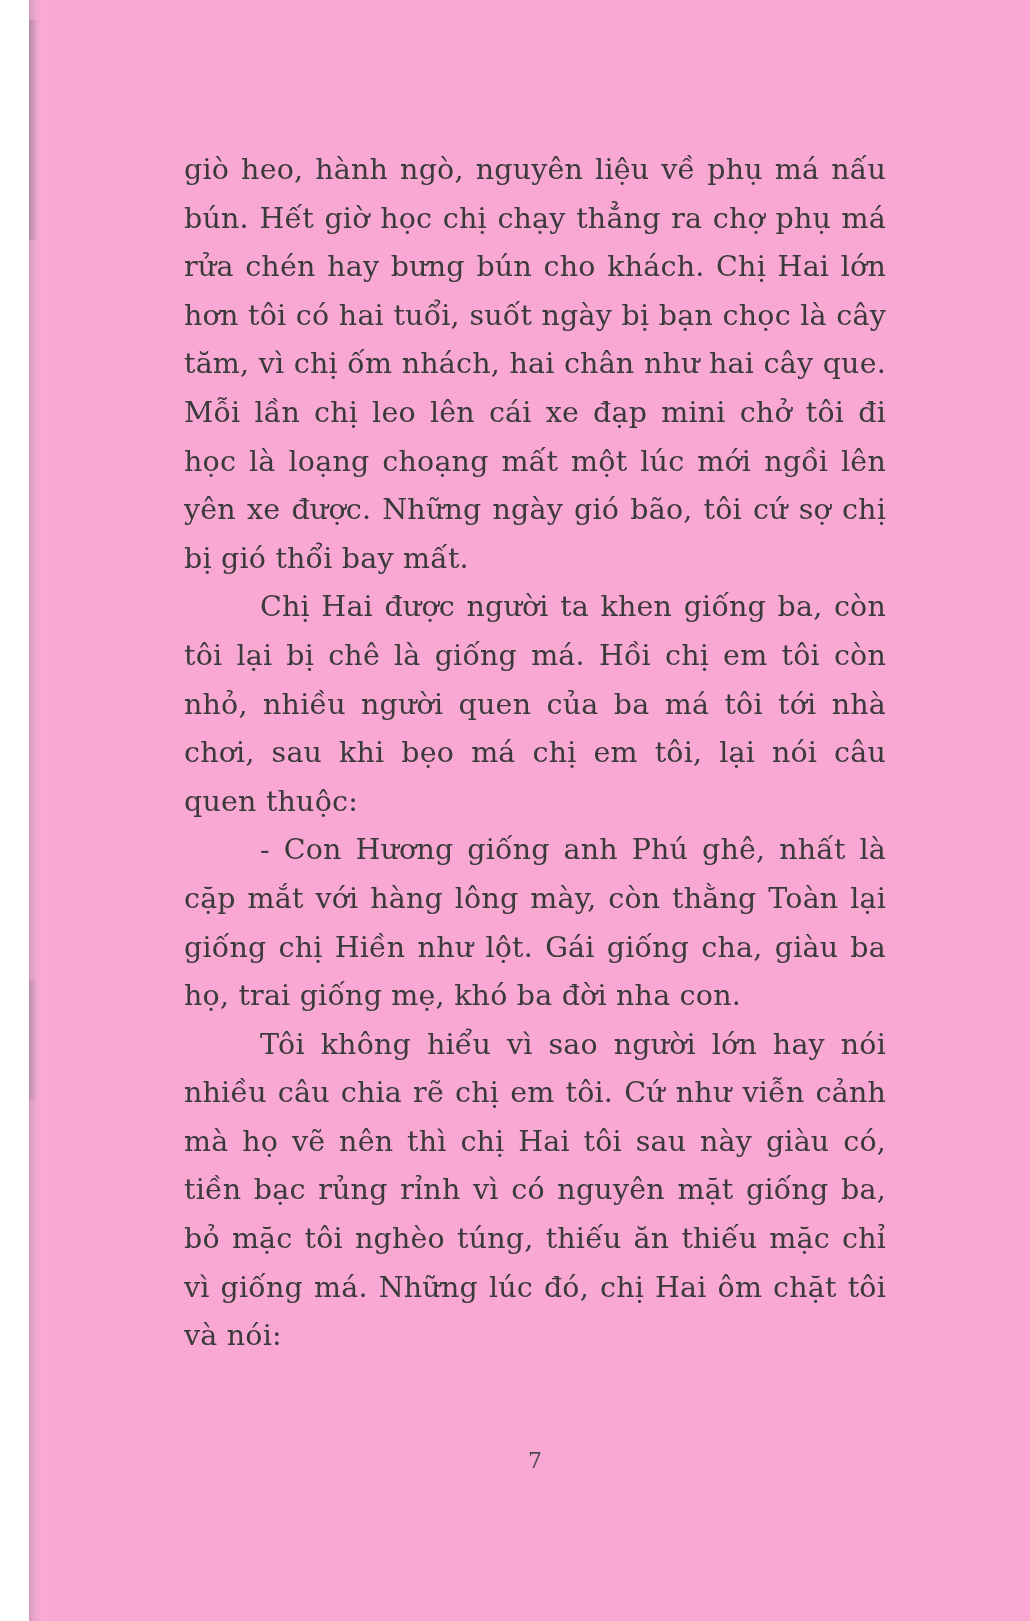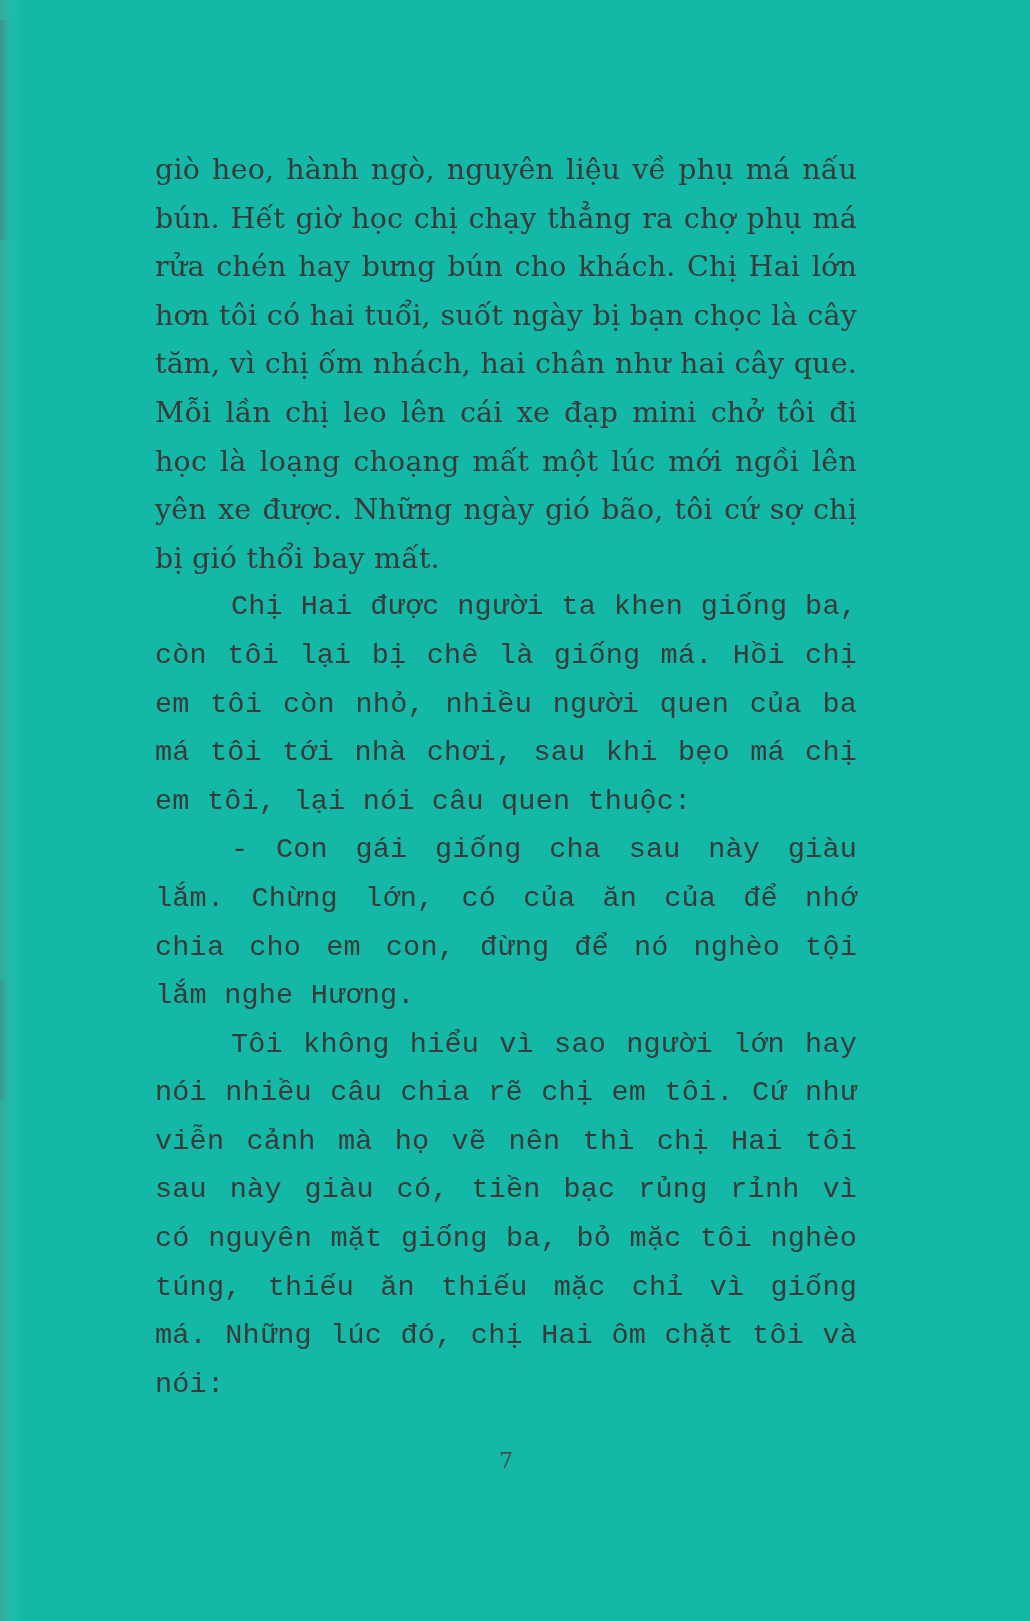--- a/index.html
+++ b/index.html
@@ -10,21 +10,22 @@
     width: 1030px;
     height: 1621px;
     position: relative;
     background: #ffffff;
     font-family: "DejaVu Serif", "Liberation Serif", serif;
     overflow: hidden;
   }
   .page {
     position: absolute;
     inset: 0;
-    background: #14b8a6;
+    background: #f9a8d4;
+    margin-left: 29px;
   }
   
   .scan-edge {
     position: absolute;
     left: 0;
     top: 0;
     bottom: 0;
     width: 20px;
     background: linear-gradient(90deg,
       rgba(130,130,130,0.30) 0%,
@@ -61,21 +62,20 @@
     line-height: 48.6px;
     text-align: justify;
     letter-spacing: 0.2px;
   }
   .text-block p {
     margin: 0;
     padding: 0;
   }
   .text-block p.indent {
     text-indent: 76px;
-    font-family: Liberation Mono, monospace;
   }
   .page-number {
     position: absolute;
     left: 155px;
     width: 702px;
     top: 1448px;
     text-align: center;
     font-size: 22px;
     color: #4a4a4a;
   }
@@ -84,18 +84,18 @@
 <body>
 
 <div class="page">
   <div class="scan-edge"></div>
   <div class="scan-smudge-top"></div>
   <div class="scan-smudge-mid"></div>
 
   <div class="text-block">
     <p>giò heo, hành ngò, nguyên liệu về phụ má nấu bún. Hết giờ học chị chạy thẳng ra chợ phụ má rửa chén hay bưng bún cho khách. Chị Hai lớn hơn tôi có hai tuổi, suốt ngày bị bạn chọc là cây tăm, vì chị ốm nhách, hai chân như hai cây que. Mỗi lần chị leo lên cái xe đạp mini chở tôi đi học là loạng choạng mất một lúc mới ngồi lên yên xe được. Những ngày gió bão, tôi cứ sợ chị bị gió thổi bay mất.</p>
     <p class="indent">Chị Hai được người ta khen giống ba, còn tôi lại bị chê là giống má. Hồi chị em tôi còn nhỏ, nhiều người quen của ba má tôi tới nhà chơi, sau khi bẹo má chị em tôi, lại nói câu quen thuộc:</p>
-    <p class="indent">- Con gái giống cha sau này giàu lắm. Chừng lớn, có của ăn của để nhớ chia cho em con, đừng để nó nghèo tội lắm nghe Hương.</p>
+    <p class="indent">- Con Hương giống anh Phú ghê, nhất là cặp mắt với hàng lông mày, còn thằng Toàn lại giống chị Hiền như lột. Gái giống cha, giàu ba họ, trai giống mẹ, khó ba đời nha con.</p>
     <p class="indent">Tôi không hiểu vì sao người lớn hay nói nhiều câu chia rẽ chị em tôi. Cứ như viễn cảnh mà họ vẽ nên thì chị Hai tôi sau này giàu có, tiền bạc rủng rỉnh vì có nguyên mặt giống ba, bỏ mặc tôi nghèo túng, thiếu ăn thiếu mặc chỉ vì giống má. Những lúc đó, chị Hai ôm chặt tôi và nói:</p>
   </div>
 
   <div class="page-number">7</div>
 </div>
 
 </body></html>

